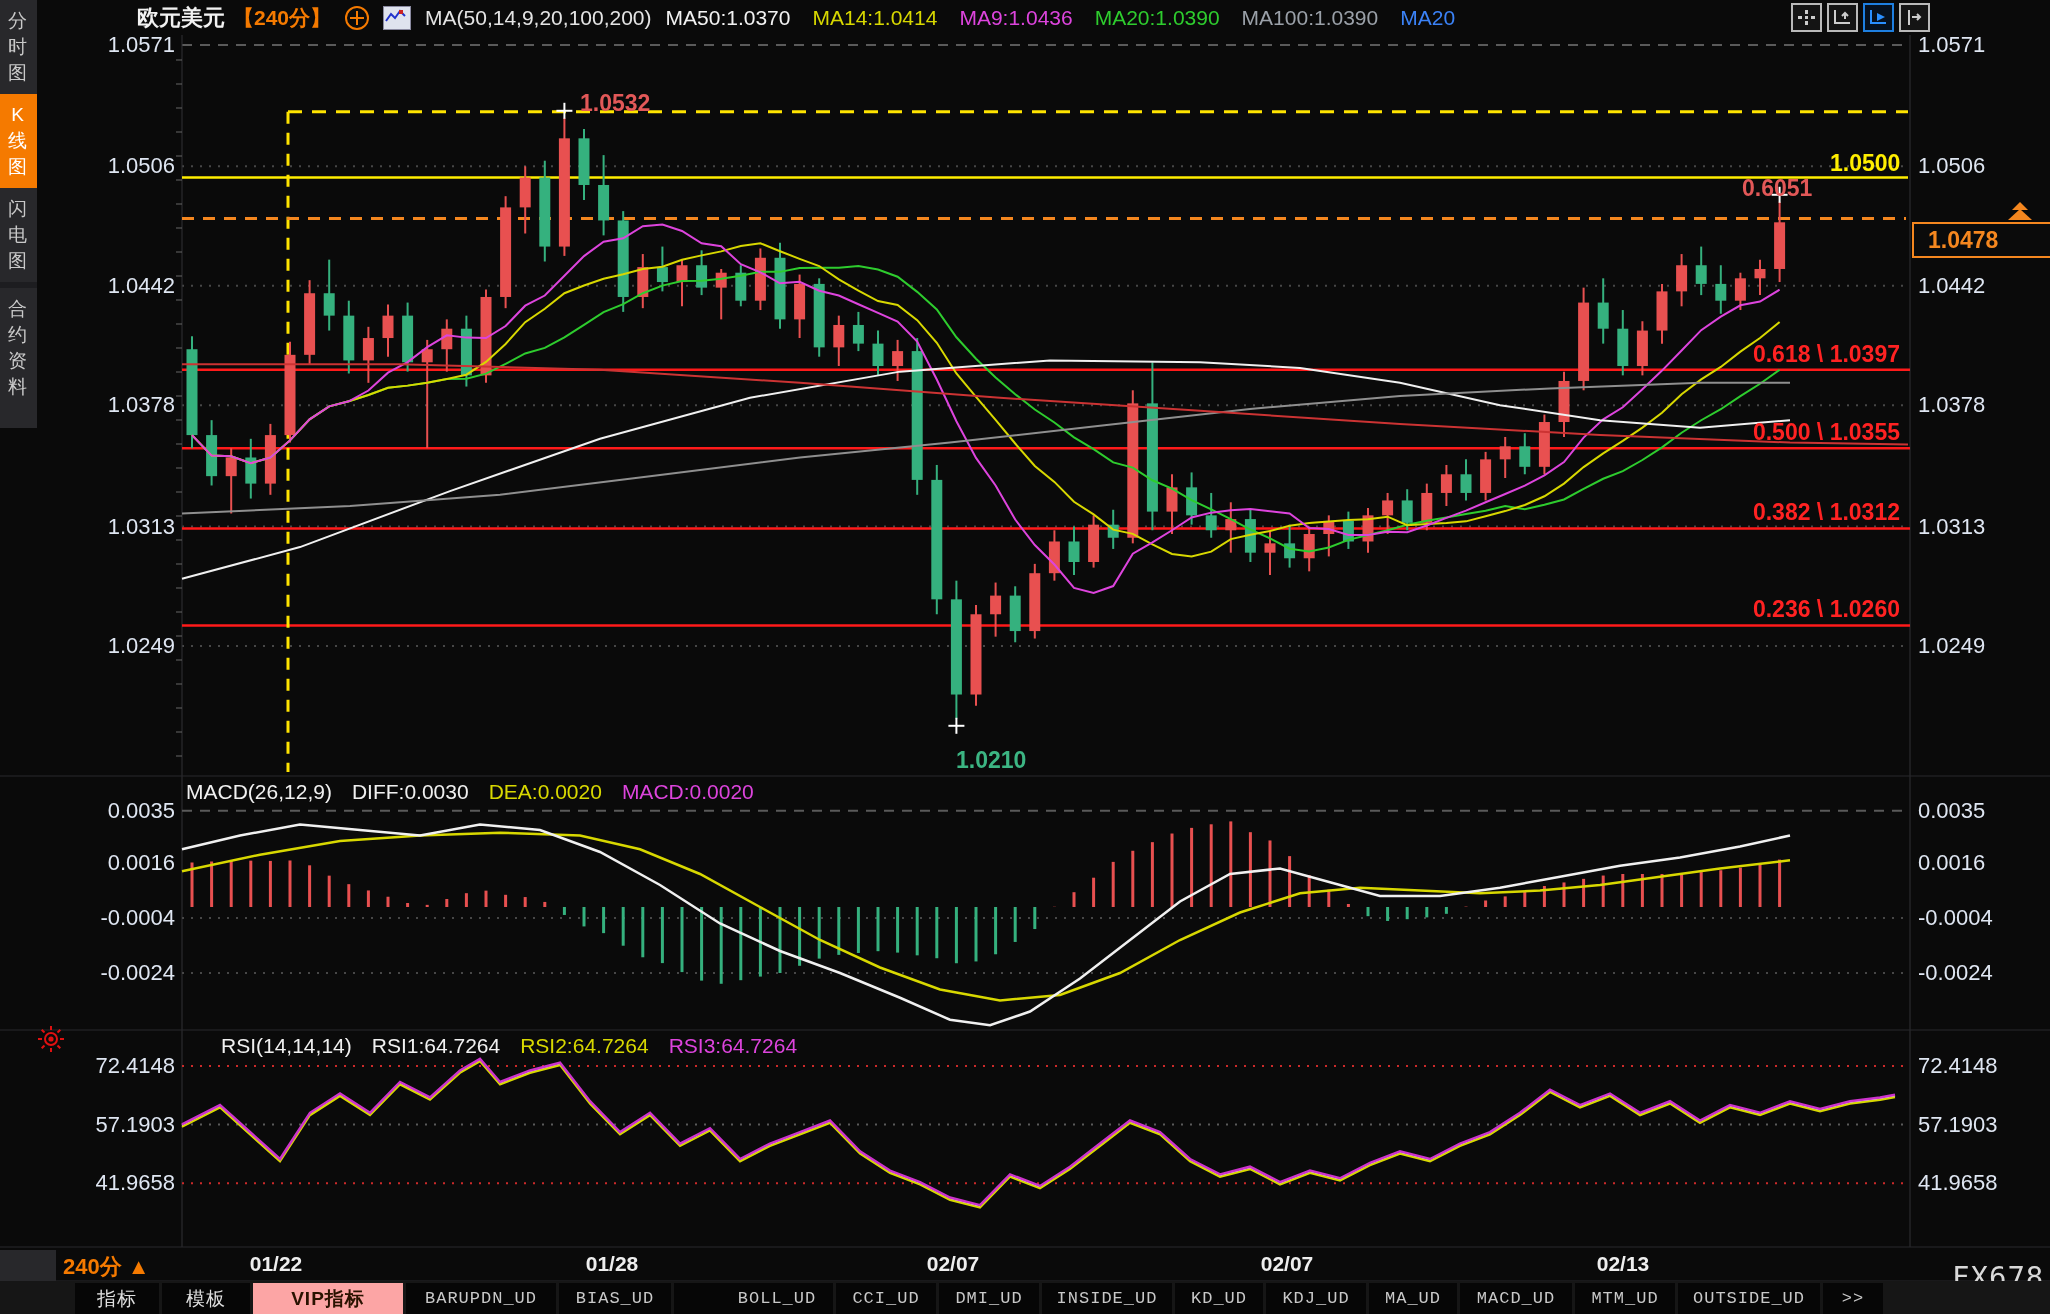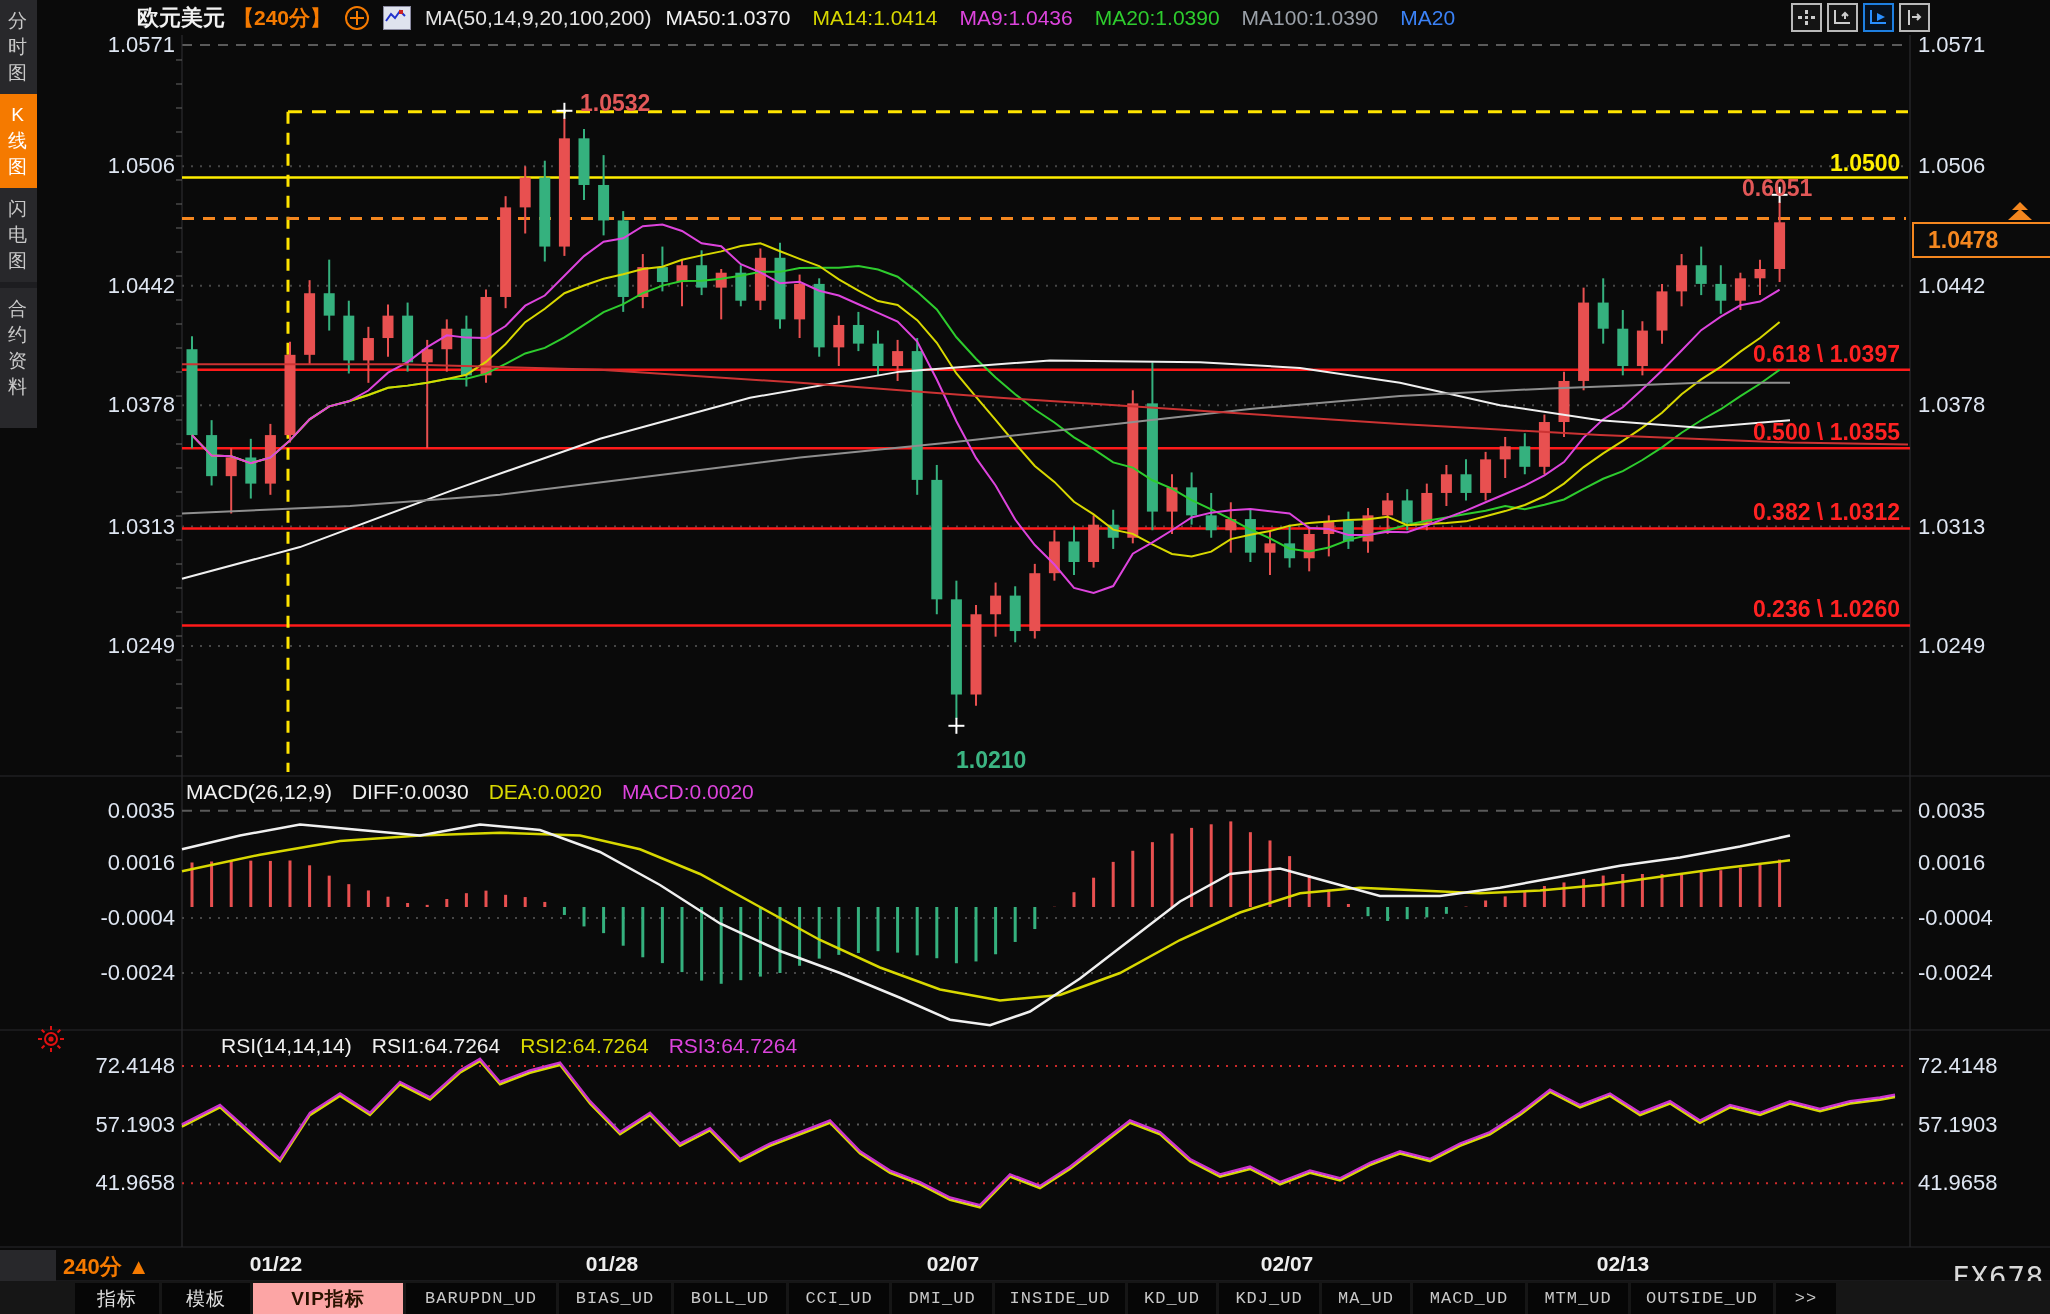--- a/index.html
+++ b/index.html
@@ -536,21 +536,21 @@
     </div>
   <div id="watermark">FX678</div>
 
   <div id="tabrow-bg"></div>
   <div id="tabbar">
       <div class="tab cjk" style="width: 84px;">指标</div>
       <div class="tab cjk" style="width: 88px;">模板</div>
       <div class="tab cjk active" style="width: 150px;">VIP指标</div>
       <div class="tab" style="width: 150px;">BARUPDN_UD</div>
       <div class="tab" style="width: 112px;">BIAS_UD</div>
-      <div class="tab" style="width: 112px;">BOLL_UD</div>
+      <div class="tab" style="width: 112px; padding-left: 47px;">BOLL_UD</div>
       <div class="tab" style="width: 100px;">CCI_UD</div>
       <div class="tab" style="width: 100px;">DMI_UD</div>
       <div class="tab" style="width: 130px;">INSIDE_UD</div>
       <div class="tab" style="width: 88px;">KD_UD</div>
       <div class="tab" style="width: 100px;">KDJ_UD</div>
       <div class="tab" style="width: 88px;">MA_UD</div>
       <div class="tab" style="width: 112px;">MACD_UD</div>
       <div class="tab" style="width: 100px;">MTM_UD</div>
       <div class="tab" style="width: 142px;">OUTSIDE_UD</div>
       <div class="tab" style="width: 60px;">&gt;&gt;</div>

